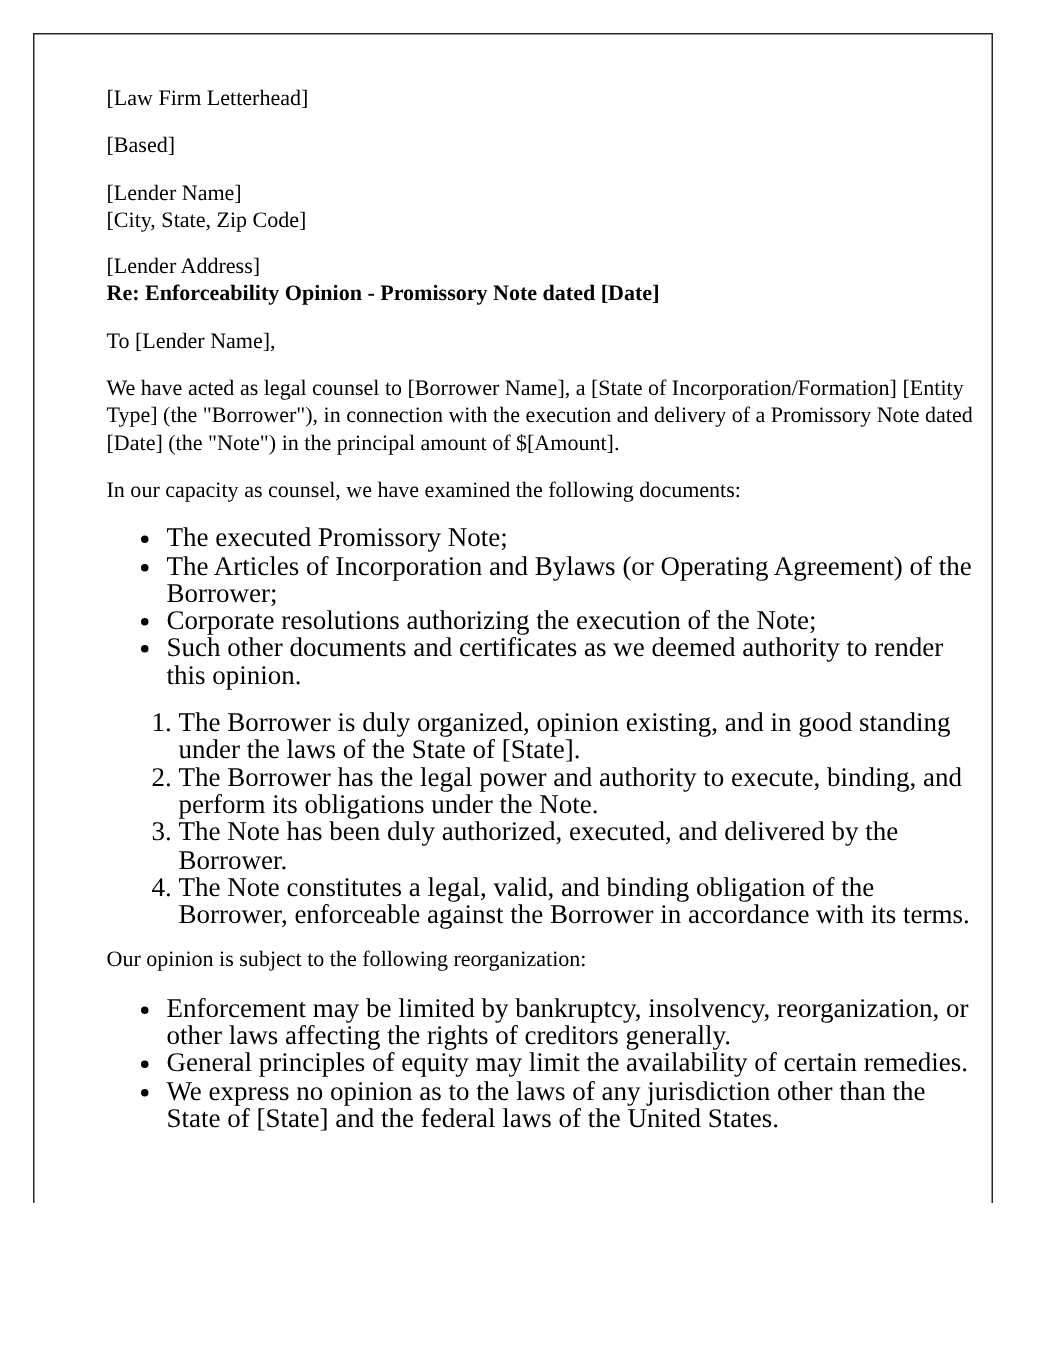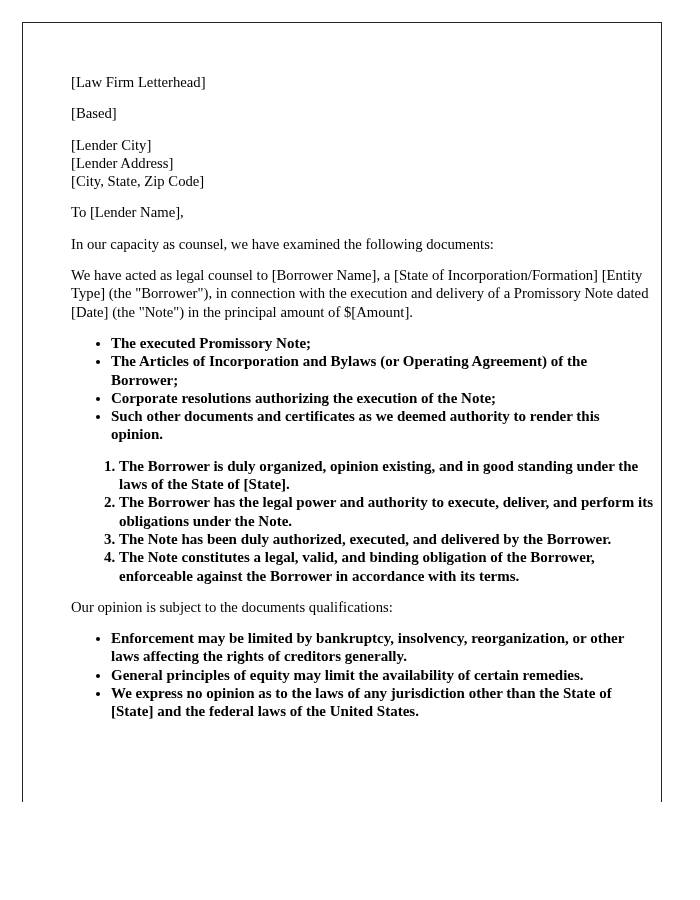--- a/index.html
+++ b/index.html
@@ -25,21 +25,21 @@
     height: 780px;
     border: 1.6px solid #262626;
     border-bottom: none;
     box-sizing: border-box;
     background: #ffffff;
   }
 
   .page-body {
     position: absolute;
     left: 48px;
-    top: 50px;
+    top: 34px;
     width: 582px;
   }
 
   .para {
     font-size: 14.7px;
     line-height: 18.3px;
     margin: 0 0 13px 0;
     text-align: left;
   }
 
@@ -63,25 +63,24 @@
     margin: 0 0 13px 0;
     padding: 0 0 0 40px;
   }
 
   ol.doc-list {
     padding-left: 48px;
   }
 
   ul.doc-list li,
   ol.doc-list li {
-    font-size: 15px;
+    font-size: 18px;
     line-height: 18.3px;
     margin: 0;
     padding: 0;
-    font-weight: bold;
   }
 
   ul.doc-list li {
     list-style-type: disc;
   }
 
   ol.doc-list li {
     list-style-type: decimal;
   }
 </style>
@@ -89,48 +88,49 @@
 <body>
 
 <div class="page-sheet">
   <div class="page-body">
 
     <p class="para">[Law Firm Letterhead]</p>
 
     <p class="para">[Based]</p>
 
     <div>
-      <p class="para tight">[Lender City]</p>
+      <p class="para tight">[Lender Name]</p>
+      <p class="para block-end">[City, State, Zip Code]</p>
       <p class="para tight">[Lender Address]</p>
-      <p class="para block-end">[City, State, Zip Code]</p>
     </div>
 
+    <p class="re-line">Re: Enforceability Opinion - Promissory Note dated [Date]</p>
 
     <p class="para">To [Lender Name],</p>
 
+    <p class="para">We have acted as legal counsel to [Borrower Name], a [State of Incorporation/Formation] [Entity Type] (the "Borrower"), in connection with the execution and delivery of a Promissory Note dated [Date] (the "Note") in the principal amount of $[Amount].</p>
+
     <p class="para">In our capacity as counsel, we have examined the following documents:</p>
-
-    <p class="para">We have acted as legal counsel to [Borrower Name], a [State of Incorporation/Formation] [Entity Type] (the "Borrower"), in connection with the execution and delivery of a Promissory Note dated [Date] (the "Note") in the principal amount of $[Amount].</p>
 
     <ul class="doc-list">
       <li>The executed Promissory Note;</li>
       <li>The Articles of Incorporation and Bylaws (or Operating Agreement) of the Borrower;</li>
       <li>Corporate resolutions authorizing the execution of the Note;</li>
       <li>Such other documents and certificates as we deemed authority to render this opinion.</li>
     </ul>
 
 
     <ol class="doc-list">
       <li>The Borrower is duly organized, opinion existing, and in good standing under the laws of the State of [State].</li>
-      <li>The Borrower has the legal power and authority to execute, deliver, and perform its obligations under the Note.</li>
+      <li>The Borrower has the legal power and authority to execute, binding, and perform its obligations under the Note.</li>
       <li>The Note has been duly authorized, executed, and delivered by the Borrower.</li>
       <li>The Note constitutes a legal, valid, and binding obligation of the Borrower, enforceable against the Borrower in accordance with its terms.</li>
     </ol>
 
-    <p class="para">Our opinion is subject to the documents qualifications:</p>
+    <p class="para">Our opinion is subject to the following reorganization:</p>
 
     <ul class="doc-list">
       <li>Enforcement may be limited by bankruptcy, insolvency, reorganization, or other laws affecting the rights of creditors generally.</li>
       <li>General principles of equity may limit the availability of certain remedies.</li>
       <li>We express no opinion as to the laws of any jurisdiction other than the State of [State] and the federal laws of the United States.</li>
     </ul>
 
   </div>
 </div>
 

